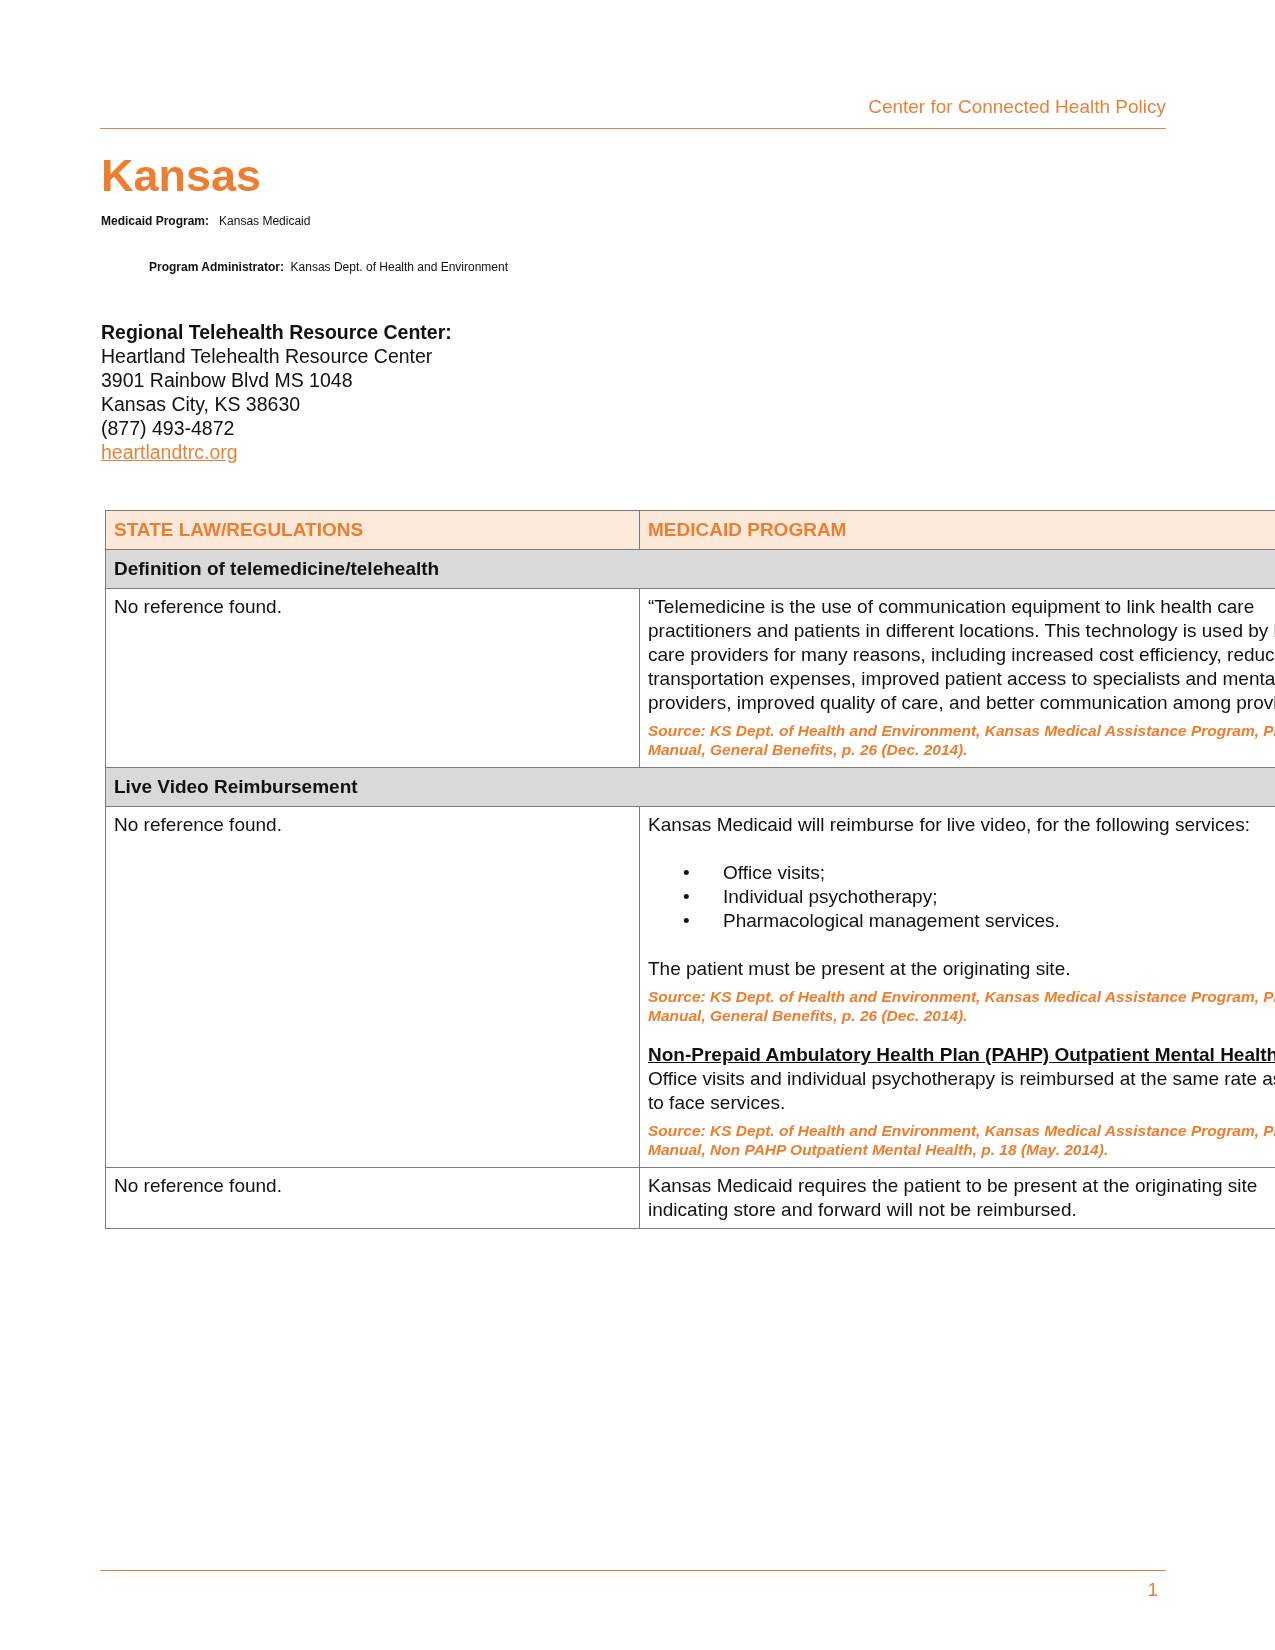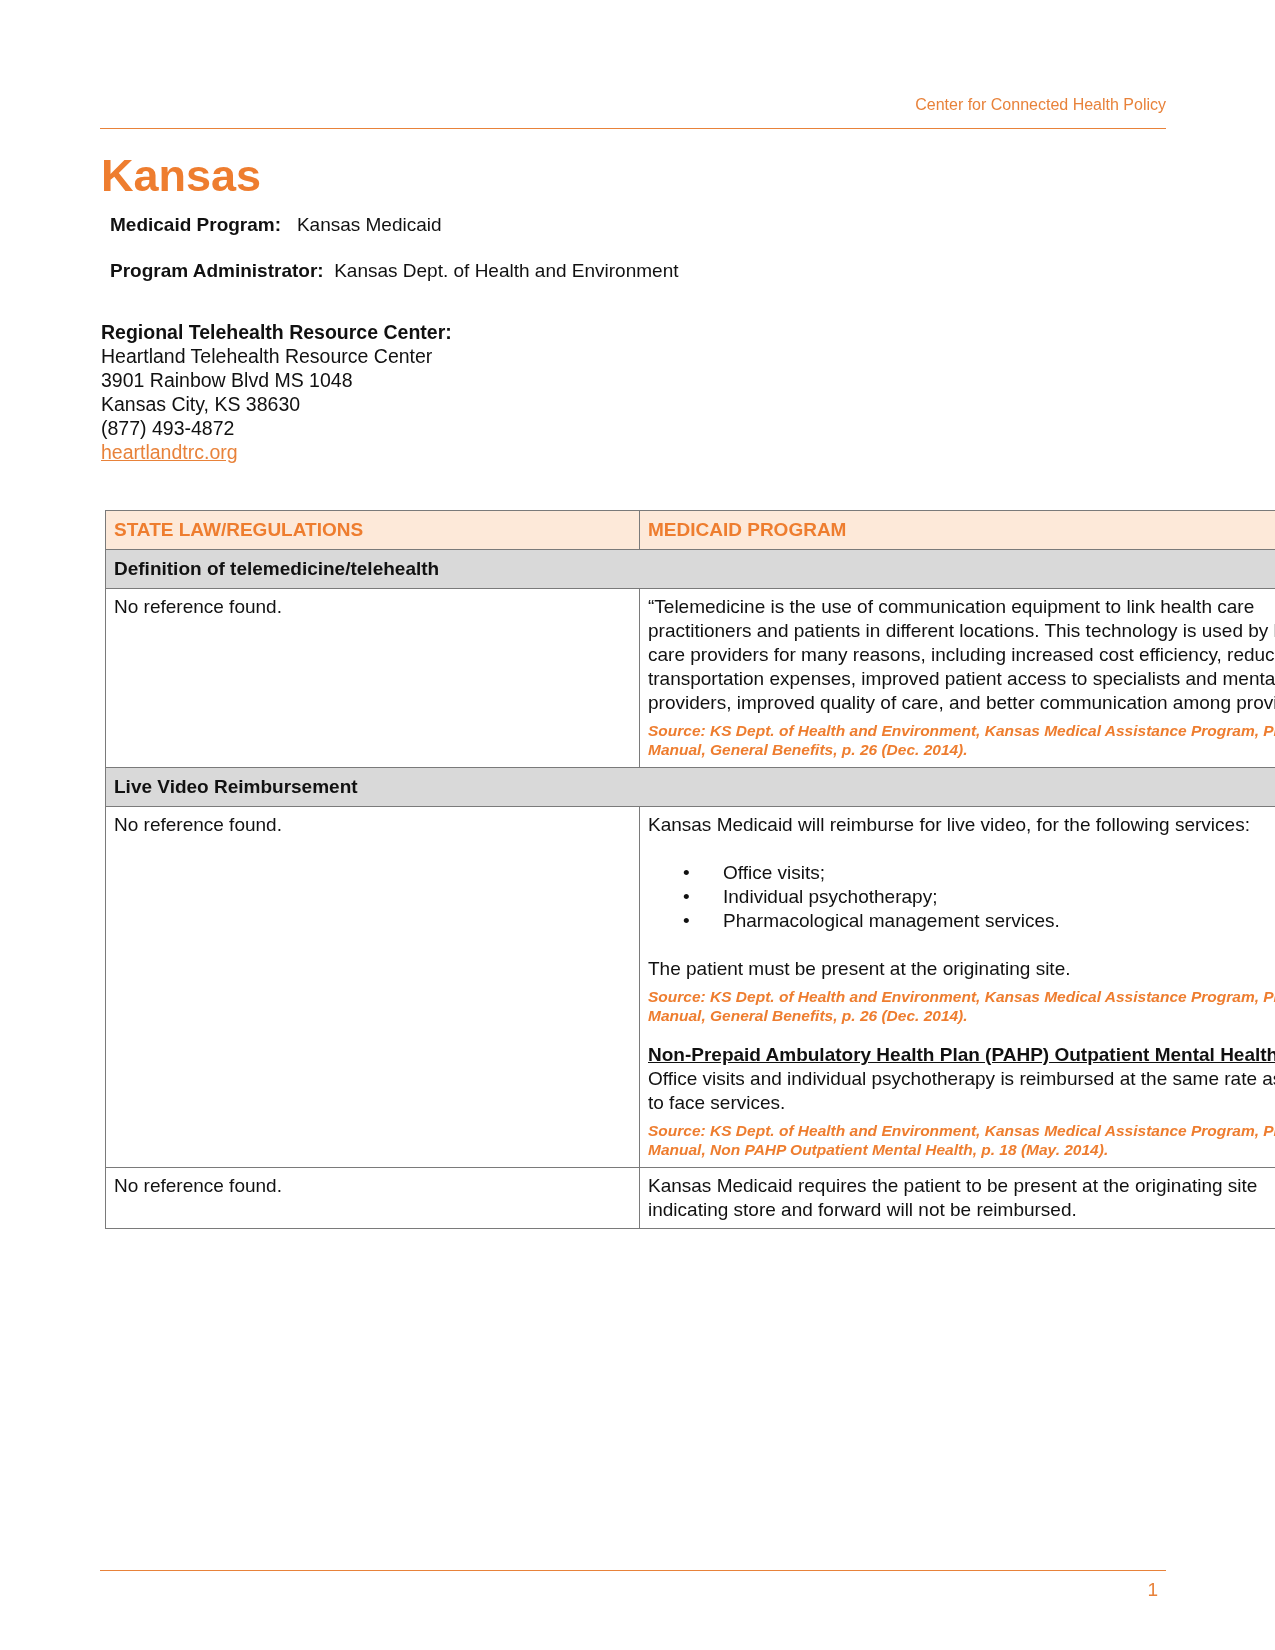--- a/index.html
+++ b/index.html
@@ -1,20 +1,20 @@
 <!DOCTYPE html>
 <html><head>
 <meta charset="utf-8">
 <style>
   html, body { margin: 0; padding: 0; background: #ffffff; }
   body { width: 1275px; height: 1650px; position: relative; font-family: "Liberation Sans", sans-serif; color: #111; overflow: hidden; }
   .page-header { position: absolute; left: 100px; top: 90px; width: 1066px; height: 38px; border-bottom: 1.5px solid #e8823a; }
-  .org-name { position: absolute; right: 0; top: 6px; font-size: 16px; color: #e8823a; }
+  .org-name { position: absolute; right: 0; top: 6px; font-size: 19px; color: #e8823a; }
   .state-title { position: absolute; left: 101px; top: 150px; font-size: 45px; font-weight: bold; color: #ee7d2f; }
-  .info-line { position: absolute; left: 110px; font-size: 19px; }
+  .info-line { position: absolute; left: 101px; font-size: 12px; }
   .info-line b { font-weight: bold; }
   .rtrc { position: absolute; left: 101px; top: 320px; font-size: 19.5px; line-height: 24px; }
   .rtrc .link { color: #e8823a; text-decoration: underline; }
   table.policy { position: absolute; left: 105px; top: 510px; width: 1244px; border-collapse: collapse; font-size: 19px; }
   table.policy td { border: 1.5px solid #7a7a7a; vertical-align: top; padding: 0 8px; }
   .th-cell { background: #fde9d9; color: #ee7d2f; font-weight: bold; height: 38px; vertical-align: middle !important; }
   .section-row td { background: #d9d9d9; font-weight: bold; height: 38px; vertical-align: middle !important; color: #111; margin-left: 36px; }
   td.col-left { width: 517px; }
   .cell-text { line-height: 24px; padding-top: 6px; }
   .source { color: #ee7d2f; font-style: italic; font-weight: bold; font-size: 15.5px; line-height: 19px; margin-top: 6px; margin-bottom: 8px; }
@@ -31,21 +31,21 @@
 <div class="page-header">
   <span class="org-name">Center for Connected Health Policy</span>
 </div>
 
 <div class="state-title">Kansas</div>
 
 <div class="info-line" style="top:214px;">
   <b>Medicaid Program:</b>&nbsp;&nbsp;&nbsp;<span>Kansas Medicaid</span>
 </div>
 
-<div class="info-line" style="top:260px;">
+<div class="info-line" style="top:260px;margin-left:48px;">
   <b>Program Administrator:</b>&nbsp;&nbsp;<span>Kansas Dept. of Health and Environment</span>
 </div>
 
 <div class="rtrc">
   <div><b>Regional Telehealth Resource Center:</b></div>
   <div>Heartland Telehealth Resource Center</div>
   <div>3901 Rainbow Blvd MS 1048</div>
   <div>Kansas City, KS 38630</div>
   <div>(877) 493-4872</div>
   <div><span class="link">heartlandtrc.org</span></div>

